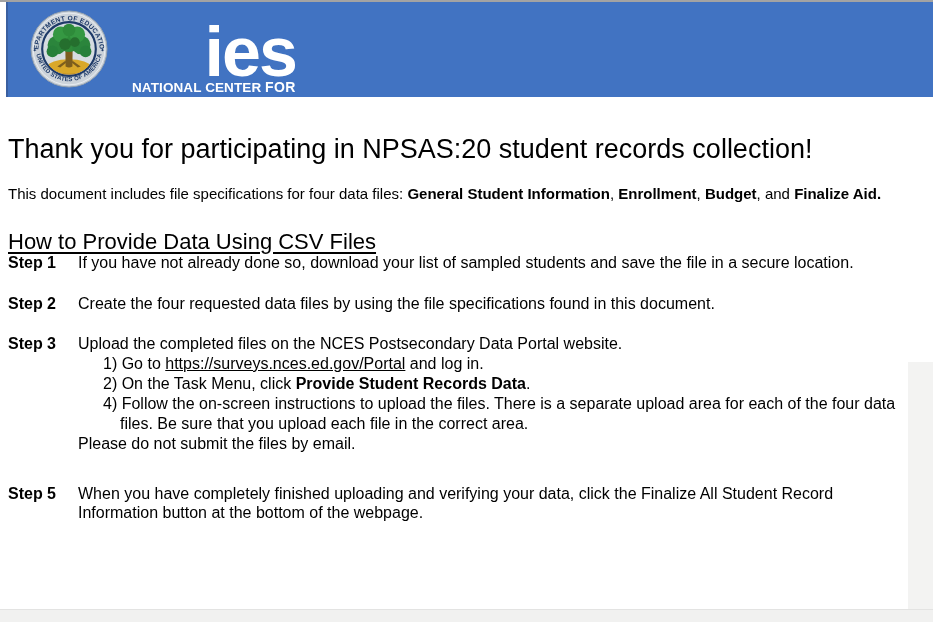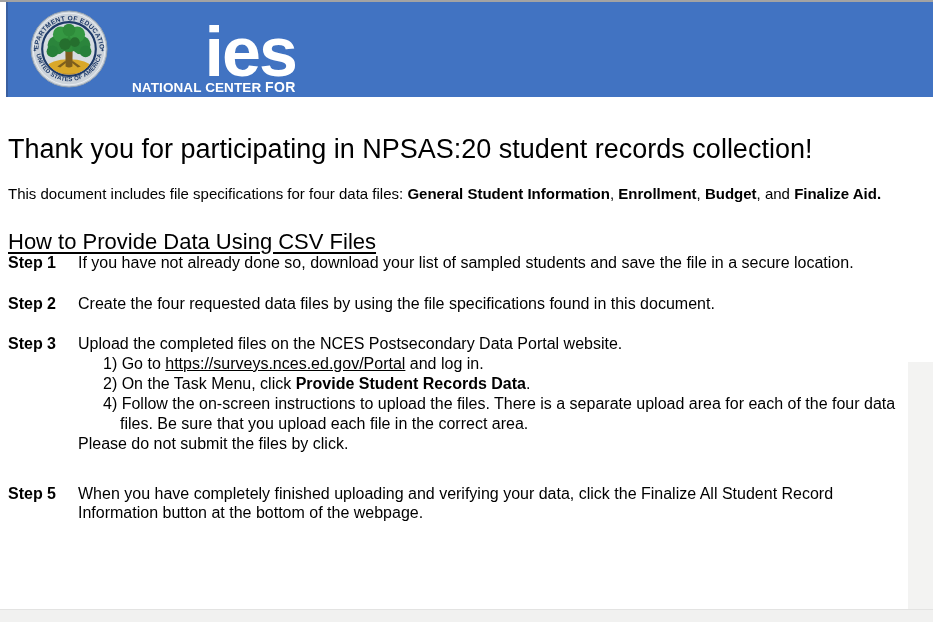--- a/index.html
+++ b/index.html
@@ -147,21 +147,21 @@
 
   <div class="step step-3">
     <div class="step-label">Step 3</div>
     <div class="step-body">
       <div><span>Upload the completed files on the NCES Postsecondary Data Portal website.</span></div>
       <div class="sublines">
         <div class="subline"><span>1) Go to </span><span class="u">https://surveys.nces.ed.gov/Portal</span><span> and log in.</span></div>
         <div class="subline"><span>2) On the Task Menu, click </span><span class="b">Provide Student Records Data</span><span>.</span></div>
         <div class="subline"><span>4) Follow the on-screen instructions to upload the files. There is a separate upload area for each of the four data files. Be sure that you upload each file in the correct area.</span></div>
       </div>
-      <div class="note"><span>Please do not submit the files by click.</span></div>
+      <div class="note"><span>Please do not submit the files by email.</span></div>
     </div>
   </div>
 
 
   <div class="step">
     <div class="step-label">Step 5</div>
     <div class="step-body"><span>When you have completely finished uploading and verifying your data, click the Finalize All Student Record Information button at the bottom of the webpage.</span></div>
   </div>
 
 </div>

